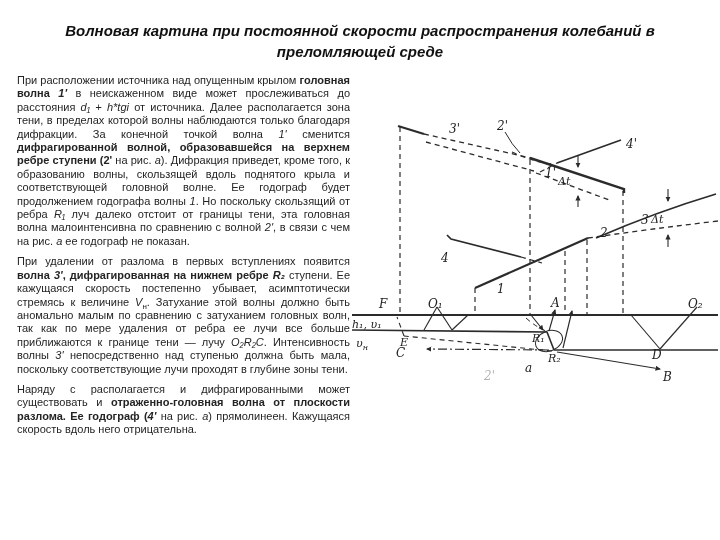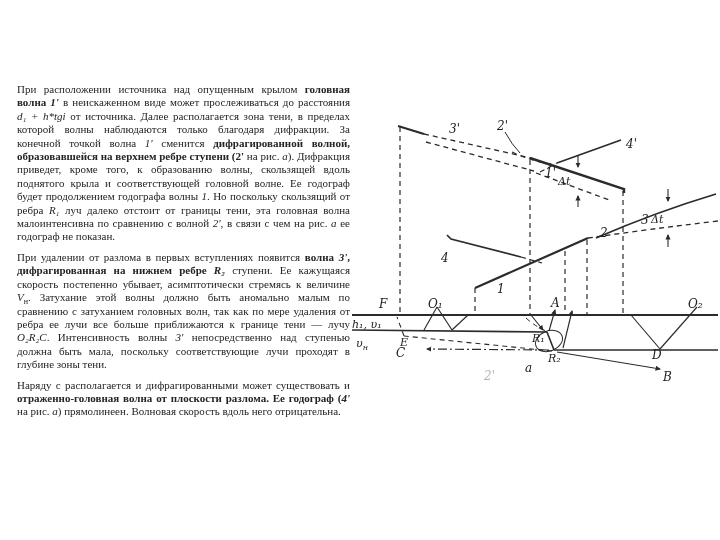--- a/index.html
+++ b/index.html
@@ -1,44 +1,45 @@
 <!DOCTYPE html>
 <html><head>
 <meta charset="utf-8">
 <style>
   html,body{margin:0;padding:0;background:#fff;}
   #page{position:relative;width:720px;height:540px;background:#fff;overflow:hidden;
         outline:1px solid #e3e3e3;color:#1f1f1f;
         font-family:"Liberation Sans","DejaVu Sans",sans-serif;}
   .title{position:absolute;left:38px;top:20px;width:644px;text-align:center;
          font-size:15px;font-weight:bold;font-style:italic;line-height:21px;color:#111;}
-  .body-text{position:absolute;left:17px;top:83px;width:333px;font-size:11px;
-             line-height:13.4px;text-align:justify;color:#242424;font-family:Liberation Serif, serif;}
+  .body-text{position:absolute;left:17px;top:74px;width:333px;font-size:11px;
+             line-height:13.4px;text-align:justify;color:#242424;}
   .body-text p{margin:0 0 7px 0;}
   .b{font-weight:bold;}
   .i{font-style:italic;}
   sub{font-size:8px;line-height:0;}
   #diagram{position:absolute;left:350px;top:95px;width:370px;height:300px;}
   .ln{stroke:#2b2b2b;fill:none;}
   .dash{stroke-dasharray:5 4;}
   .lbl{font-family:"DejaVu Serif","Liberation Serif",serif;font-style:italic;
        font-size:12px;fill:#222;}
   .sm{font-size:11px;}
   .faint{opacity:.35;}
 </style>
 </head>
 <body>
 
 <div id="page">
 
+  <div class="title">Волновая картина при постоянной скорости распространения колебаний в преломляющей среде</div>
 
   <div class="body-text">
     <p><span>При расположении источника над опущенным крылом </span><span class="b">головная волна </span><span class="b i">1'</span><span> в неискаженном виде может прослеживаться до расстояния </span><span class="i">d₁ + h*tgi</span><span> от источника. Далее располагается зона тени, в пределах которой волны наблюдаются только благодаря дифракции. За конечной точкой волна </span><span class="i">1'</span><span> сменится </span><span class="b">дифрагированной волной, образовавшейся на верхнем ребре ступени (2'</span><span> на рис. </span><span class="i">а</span><span>). Дифракция приведет, кроме того, к образованию волны, скользящей вдоль поднятого крыла и соответствующей головной волне. Ее годограф будет продолжением годографа волны </span><span class="i">1</span><span>. Но поскольку скользящий от ребра </span><span class="i">R₁</span><span> луч далеко отстоит от границы тени, эта головная волна малоинтенсивна по сравнению с волной </span><span class="i">2'</span><span>, в связи с чем на рис. </span><span class="i">а</span><span> ее годограф не показан.</span></p>
     <p><span>При удалении от разлома в первых вступлениях появится </span><span class="b">волна </span><span class="b i">3'</span><span class="b">, дифрагированная на нижнем ребре </span><span class="b i">R₂</span><span> ступени. Ее кажущаяся скорость постепенно убывает, асимптотически стремясь к величине </span><span class="i">V</span><sub>н</sub><span>. Затухание этой волны должно быть аномально малым по сравнению с затуханием головных волн, так как по мере удаления от ребра ее лучи все больше приближаются к границе тени — лучу </span><span class="i">O₂R₂C</span><span>. Интенсивность волны </span><span class="i">3'</span><span> непосредственно над ступенью должна быть мала, поскольку соответствующие лучи проходят в глубине зоны тени.</span></p>
-    <p><span>Наряду с располагается и дифрагированными может существовать и </span><span class="b">отраженно-головная волна от плоскости разлома. Ее годограф (</span><span class="b i">4'</span><span> на рис. </span><span class="i">а</span><span>) прямолинеен. Волновая скорость вдоль него отрицательна.</span></p>
+    <p><span>Наряду с располагается и дифрагированными может существовать и </span><span class="b">отраженно-головная волна от плоскости разлома. Ее годограф (</span><span class="b i">4'</span><span> на рис. </span><span class="i">а</span><span>) прямолинеен. Кажущаяся скорость вдоль него отрицательна.</span></p>
   </div>
 
   <svg id="diagram" viewBox="350 95 370 300">
     <defs>
       <marker id="ah" markerWidth="7" markerHeight="6" refX="4.5" refY="2.6" orient="auto" markerUnits="userSpaceOnUse">
         <path d="M0,0 L5.5,2.6 L0,5.2 Z" fill="#2b2b2b"></path>
       </marker>
     </defs>
 
     <g class="ln dash" stroke-width="1.2">

